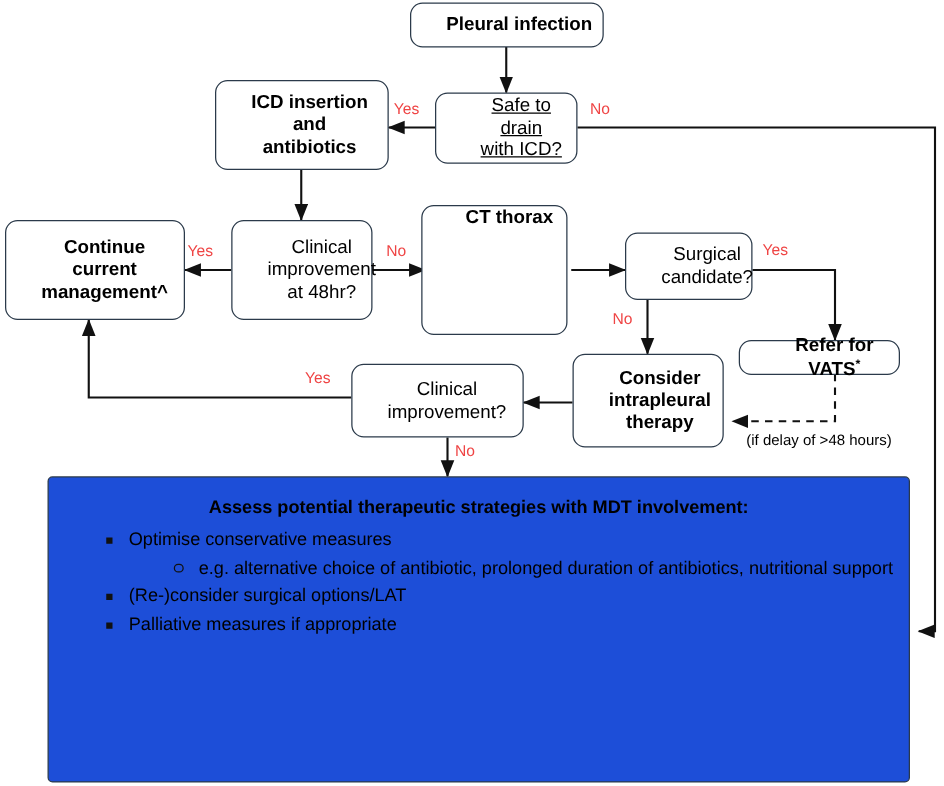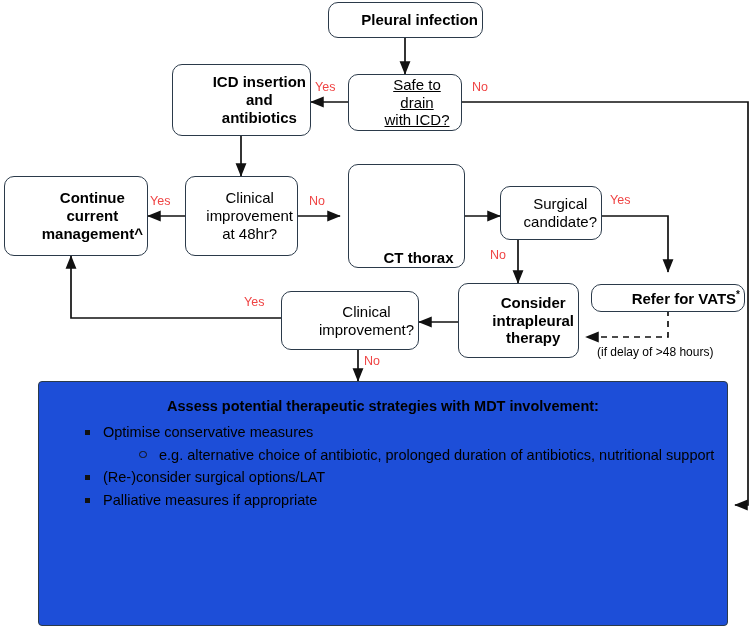--- a/index.html
+++ b/index.html
@@ -5,21 +5,21 @@
   html,body{margin:0;padding:0;background:#ffffff;}
   body{
     width:755px;height:629px;position:relative;overflow:hidden;
     font-family:"Liberation Sans","DejaVu Sans",sans-serif;
     color:#000000;
   }
   #chart{position:absolute;left:0;top:0;width:755px;height:629px;}
   .nodebox{
     position:absolute;box-sizing:border-box;
     border:1.6px solid #2b3a4a;border-radius:10px;background:#ffffff;
-    display:flex;align-items:center;justify-content:flex-end;text-align:center;
+    display:flex;align-items:center;justify-content:flex-start;text-align:center;
     line-height:1.18;
     padding-left:24px;
   }
   .nodebox .txt{display:block;padding:0 4px;}
   .bold{font-weight:bold;}
   .reg{font-weight:normal;}
   .fs15{font-size:15px;}
   .edge-label{
     position:absolute;font-size:12.5px;color:#ef4444;white-space:nowrap;
     background:transparent;
@@ -105,29 +105,29 @@
 </div>
 
 <div class="nodebox reg fs15" style="left:185px;top:176px;width:113px;height:80px;">
   <span class="txt nl">Clinical<br>improvement<br>at 48hr?</span>
 </div>
 
 <div class="nodebox bold fs15" style="left:4px;top:176px;width:144px;height:80px;">
   <span class="txt nl">Continue<br>current<br>management^</span>
 </div>
 
-<div class="nodebox fs15" style="left:348px;top:164px;width:117px;height:104px;flex-direction:column;">
+<div class="nodebox fs15" style="left:337px;top:164px;width:117px;height:104px;flex-direction:column;">
   <span class="txt bold">CT thorax</span>
 </div>
 
 <div class="nodebox reg fs15" style="left:500px;top:186px;width:102px;height:54px;">
   <span class="txt nl">Surgical<br>candidate?</span>
 </div>
 
-<div class="nodebox bold fs15" style="left:591px;top:272px;width:154px;height:28px;margin-top:12px;">
+<div class="nodebox bold fs15" style="left:591px;top:272px;width:129px;height:28px;">
   <span class="txt"><span>Refer for VATS</span><sup>*</sup></span>
 </div>
 
 <div class="nodebox bold fs15" style="left:458px;top:283px;width:121px;height:75px;">
   <span class="txt nl">Consider<br>intrapleural<br>therapy</span>
 </div>
 
 <div class="nodebox reg fs15" style="left:281px;top:291px;width:138px;height:59px;">
   <span class="txt nl">Clinical<br>improvement?</span>
 </div>

